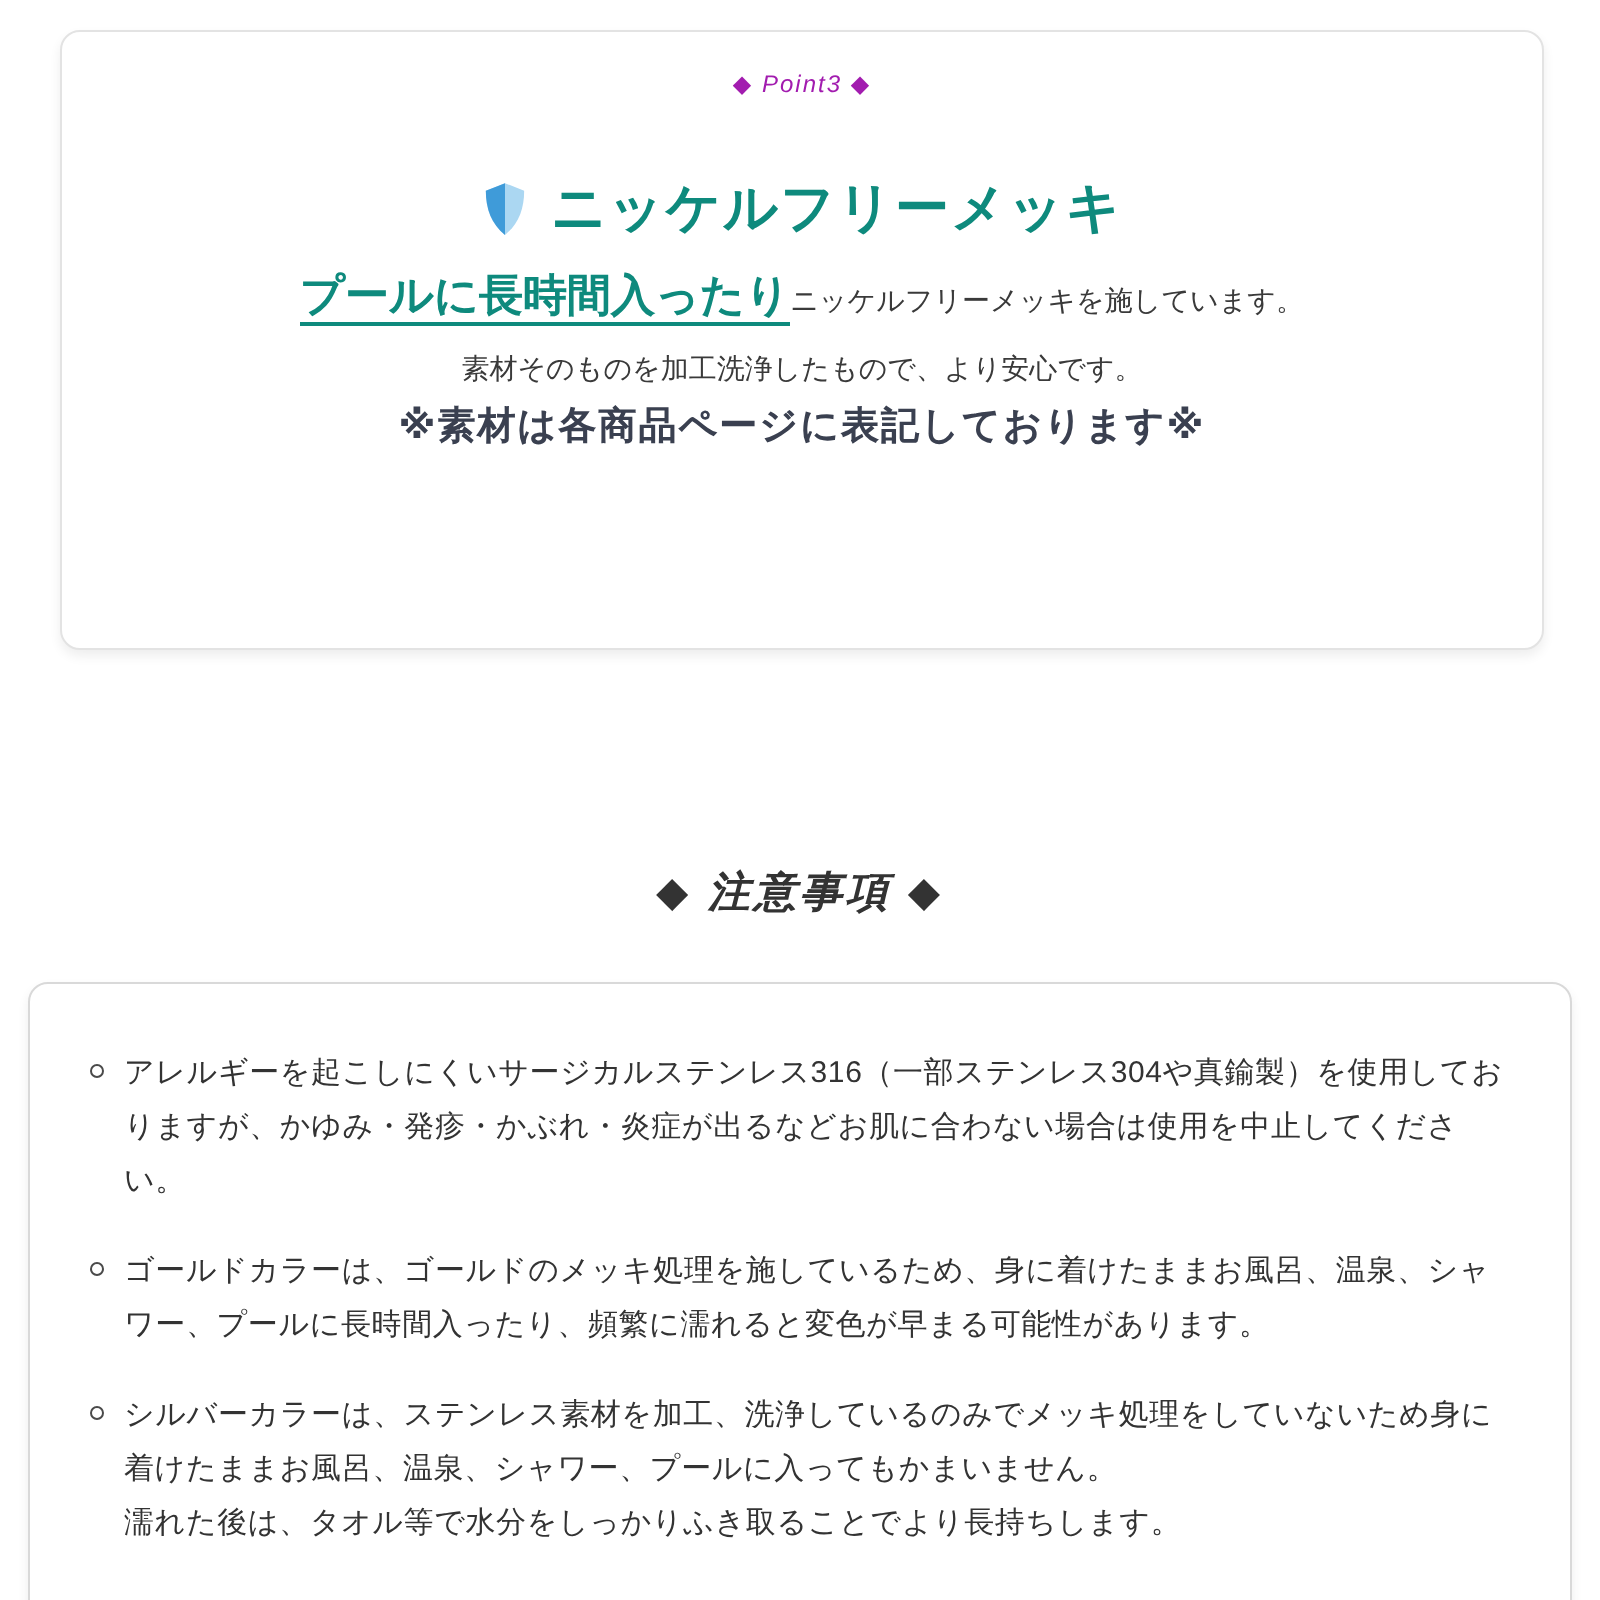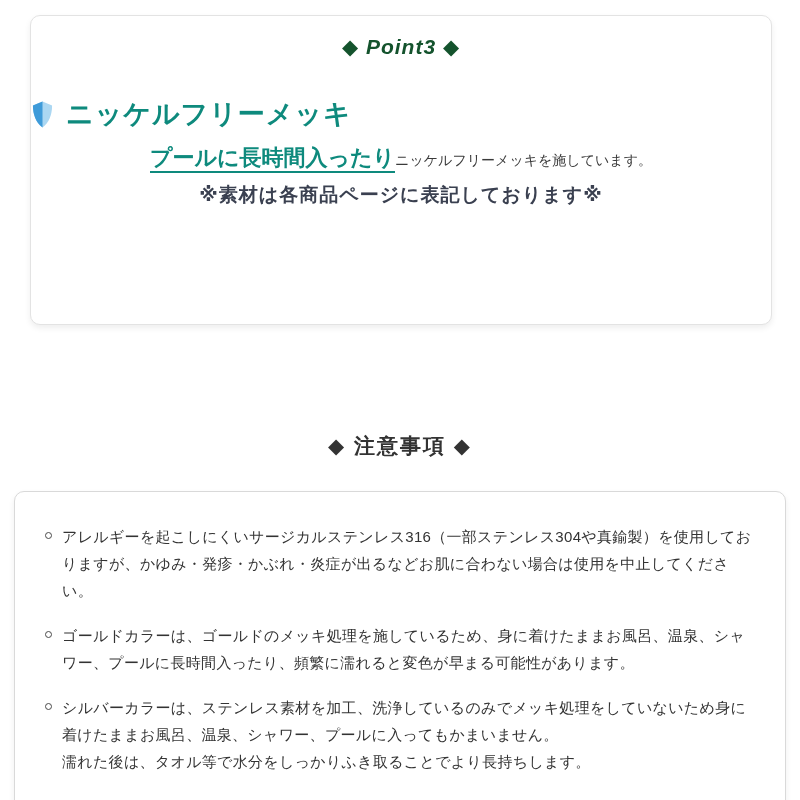--- a/index.html
+++ b/index.html
@@ -14,30 +14,31 @@
   }
 
   
   .point-card {
     margin: 15px 28px 0 30px;
     height: 310px;
     text-align: center;
     padding-top: 19px;
   }
   .point-label {
-    color: #14532d;
+    color: #a21caf;
     font-style: italic;
-    font-weight: bold;
-    font-size: 21px;
+    font-weight: normal;
+    font-size: 12px;
     letter-spacing: 1px;
   }
   .nf-title-row {
     margin-top: 37px;
     display: flex;
     align-items: center;
+    justify-content: center;
     gap: 12px;
   }
   .nf-title {
     color: #0e8a7d;
     font-size: 27px;
     font-weight: bold;
     letter-spacing: 1px;
   }
   .shield { width: 23px; height: 29px; display: block; }
   .p-line1 { margin-top: 34px; font-size: 14px; color: #3a3a3a; }
@@ -55,20 +56,21 @@
   .bold-note { margin-top: 4px; font-size: 19px; font-weight: bold; color: #3a4050; letter-spacing: 1px; }
 
   
   .caution-heading {
     margin-top: 107px;
     text-align: center;
     font-size: 21px;
     font-weight: bold;
     color: #333333;
     letter-spacing: 2px;
+    font-style: italic;
   }
   .caution-card {
     margin: 31px 14px 0 14px;
     height: 349px;
     padding: 31px 28px 4px 30px;
     border-color: #d9d9d9;
   }
   .caution-item {
     display: flex;
     align-items: flex-start;
@@ -100,20 +102,21 @@
       <path d="M12 1 L22 5 C22 14.5 19 22.5 12 28 C5 22.5 2 14.5 2 5 Z" fill="#abd7f2"></path>
       <path d="M12 1 L2 5 C2 14.5 5 22.5 12 28 Z" fill="#3f9bd9"></path>
     </svg>
     <span class="nf-title">ニッケルフリーメッキ</span>
   </div>
 
 
   <p class="highlight-row"><span class="highlight">プールに長時間入ったり</span><span class="highlight-suffix">ニッケルフリーメッキを施しています。</span></p>
 
   <div class="p-body">
+    <div>素材そのものを加工洗浄したもので、より安心です。</div>
   </div>
 
   <p class="bold-note">※素材は各商品ページに表記しております※</p>
 </section>
 
 <h2 class="caution-heading">◆ 注意事項 ◆</h2>
 
 <section class="card caution-card">
   <div class="caution-item">
     <span class="bullet-circle"></span>

